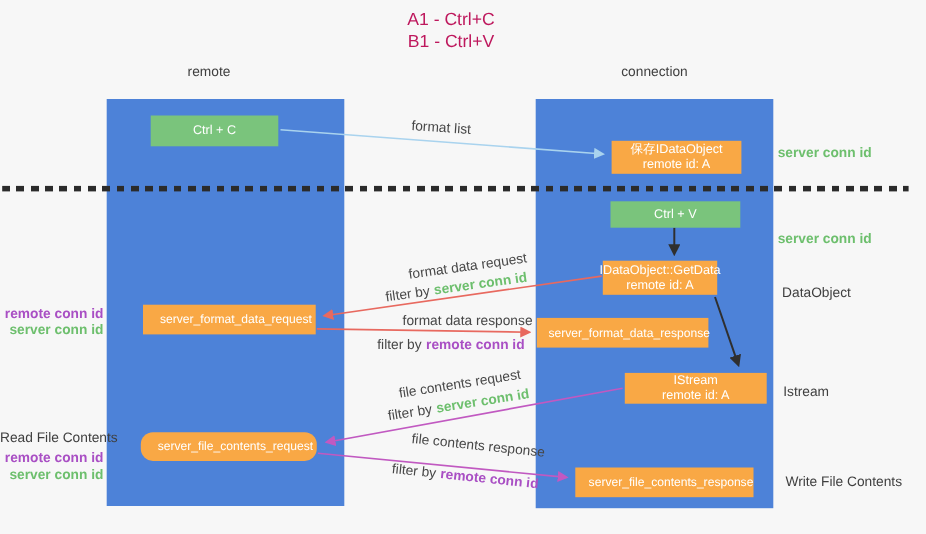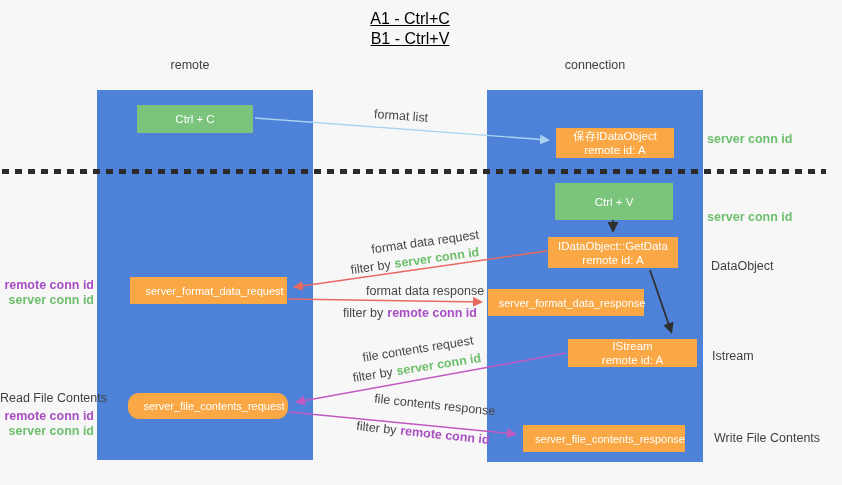--- a/index.html
+++ b/index.html
@@ -7,21 +7,21 @@
     --arrow-blue:#a9d3ee; --arrow-red:#e8695f; --arrow-magenta:#c159c1;
     --arrow-black:#2f2f2f; --conn-id-green:#6dbf6d; --conn-id-purple:#a94fc4;
     --text-dark:#3f3f3f; --background:#f7f7f7;
   }
   *{margin:0;padding:0;box-sizing:border-box;}
   html,body{background:var(--background);}
   body{font-family:"Liberation Sans",sans-serif;}
   .canvas{position:relative;width:842px;height:485px;background:var(--background);overflow:hidden;}
 
   .title{position:absolute;left:300px;top:9px;width:220px;text-align:center;
-         font-size:16px;line-height:20px;color:#000000;text-decoration:underline;}
+         font-size:16px;line-height:20px;color:#be185d;}
   .col-header{position:absolute;width:120px;text-align:center;font-size:12.5px;
               line-height:14px;color:var(--text-dark);}
   .lifeline{position:absolute;background:var(--lifeline-blue);}
 
   .separator{position:absolute;left:2px;top:169px;width:824px;height:5px;
              background:repeating-linear-gradient(90deg,#2b2b2b 0 7px,transparent 7px 13px);z-index:3;}
 
   svg.arrows{position:absolute;left:0;top:0;z-index:4;pointer-events:none;}
   .stroke-blue{stroke:var(--arrow-blue);stroke-width:1.4px;fill:none;}
   .stroke-red{stroke:var(--arrow-red);stroke-width:1.5px;fill:none;}
@@ -99,25 +99,25 @@
 
   <div class="node green" style="left:137px;top:105px;width:116px;height:28px;">
     <span>Ctrl + C</span>
   </div>
 
   <div class="node orange" style="left:556px;top:128px;width:118px;height:30px;">
     <span class="l1">保存IDataObject</span>
     <span class="l2">remote id: A</span>
   </div>
 
-  <div class="node green" style="left:555px;top:183px;width:118px;height:37px;">
+  <div class="node green" style="left:555px;top:183px;width:118px;height:24px;">
     <span>Ctrl + V</span>
   </div>
 
-  <div class="node orange" style="left:548px;top:237px;width:130px;height:31px;text-align:center;">
+  <div class="node orange" style="left:548px;top:237px;width:104px;height:31px;text-align:center;">
     <span class="l1">IDataObject::GetData</span>
     <span class="l2">remote id: A</span>
   </div>
 
   <div class="node orange mono-label" style="left:130px;top:277px;width:157px;height:27px;">
     <span>server_format_data_request</span>
   </div>
 
   <div class="node orange mono-label" style="left:488px;top:289px;width:156px;height:27px;">
     <span>server_format_data_response</span>

